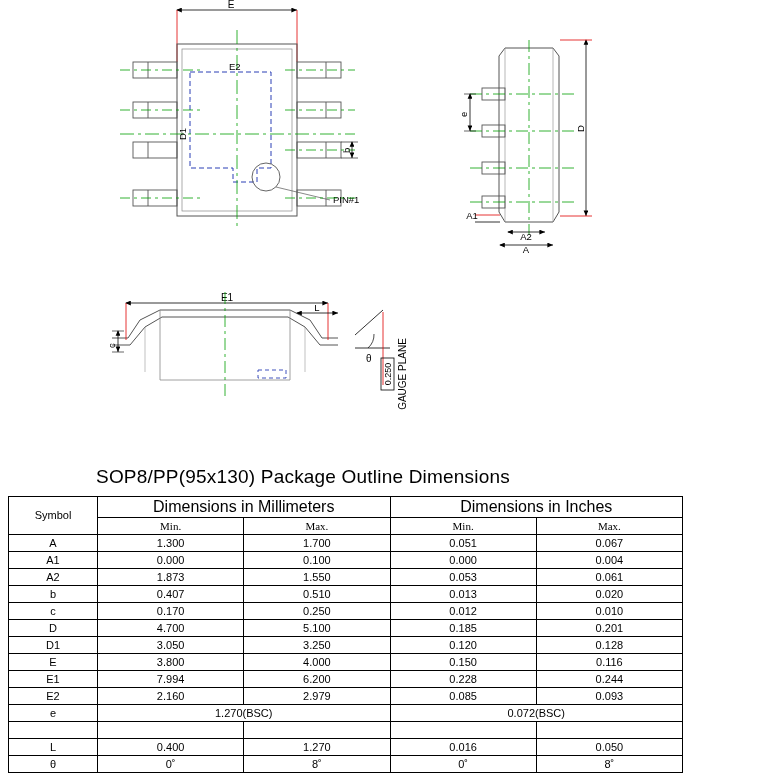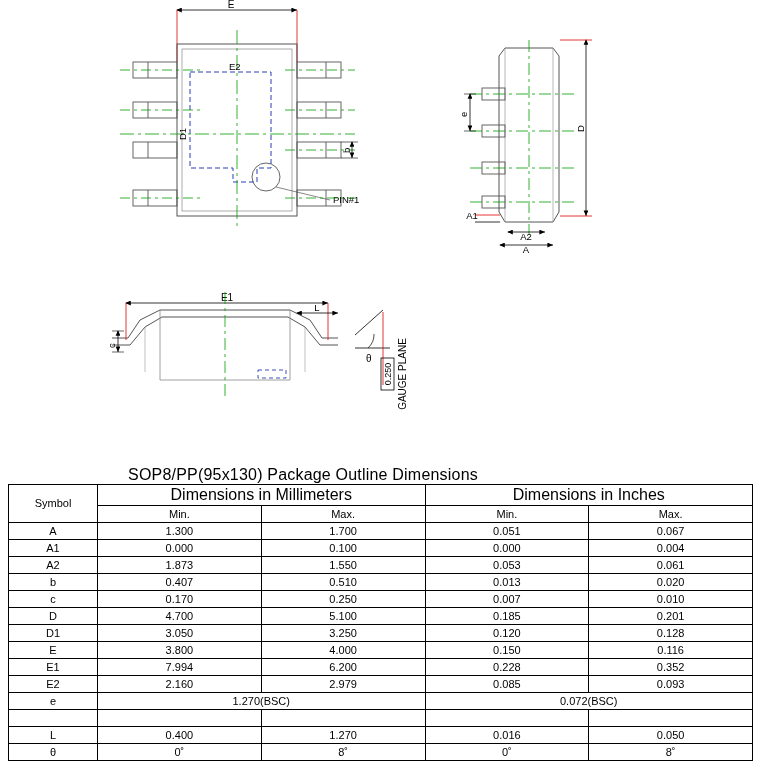--- a/index.html
+++ b/index.html
@@ -23,43 +23,43 @@
   }
   .drawing-area svg {
     display: block;
   }
   .caption {
     position: absolute;
     top: 466px;
     left: 0;
     width: 606px;
     text-align: center;
-    font-size: 16px;
+    font-size: 19px;
     letter-spacing: 0.2px;
   }
   table.dims {
     position: absolute;
-    top: 484px;
+    top: 496px;
     left: 8px;
-    width: 745px;
+    width: 675px;
     border-collapse: collapse;
     font-size: 11px;
     table-layout: fixed;
     border-radius: 25px;
   }
   table.dims td, table.dims th {
     border: 1px solid #000;
     text-align: center;
     padding: 1px 2px;
     height: 14px;
     font-weight: normal;
     line-height: 1.15;
   }
   table.dims .sym-col { width: 84px; }
-  table.dims .val-col { width: 165px; }
+  table.dims .val-col { width: 165px; font-family: Liberation Serif, serif; }
   .hdr-group { font-size: 16px; }
   .blank-row td { height: 14px; }
 </style>
 </head>
 <body>
 
 <div class="drawing-area">
 <svg width="761" height="440" viewBox="0 0 761 440" xmlns="http://www.w3.org/2000/svg">
   <defs>
     <marker id="arrR" markerWidth="8" markerHeight="8" refX="7" refY="3" orient="auto">
@@ -239,21 +239,21 @@
       <td>b</td>
       <td>0.407</td>
       <td>0.510</td>
       <td>0.013</td>
       <td>0.020</td>
     </tr>
     <tr>
       <td>c</td>
       <td>0.170</td>
       <td>0.250</td>
-      <td>0.007</td>
+      <td>0.012</td>
       <td>0.010</td>
     </tr>
     <tr>
       <td>D</td>
       <td>4.700</td>
       <td>5.100</td>
       <td>0.185</td>
       <td>0.201</td>
     </tr>
     <tr>
@@ -268,21 +268,21 @@
       <td>3.800</td>
       <td>4.000</td>
       <td>0.150</td>
       <td>0.116</td>
     </tr>
     <tr>
       <td>E1</td>
       <td>7.994</td>
       <td>6.200</td>
       <td>0.228</td>
-      <td>0.352</td>
+      <td>0.244</td>
     </tr>
     <tr>
       <td>E2</td>
       <td>2.160</td>
       <td>2.979</td>
       <td>0.085</td>
       <td>0.093</td>
     </tr>
 
     <tr>

